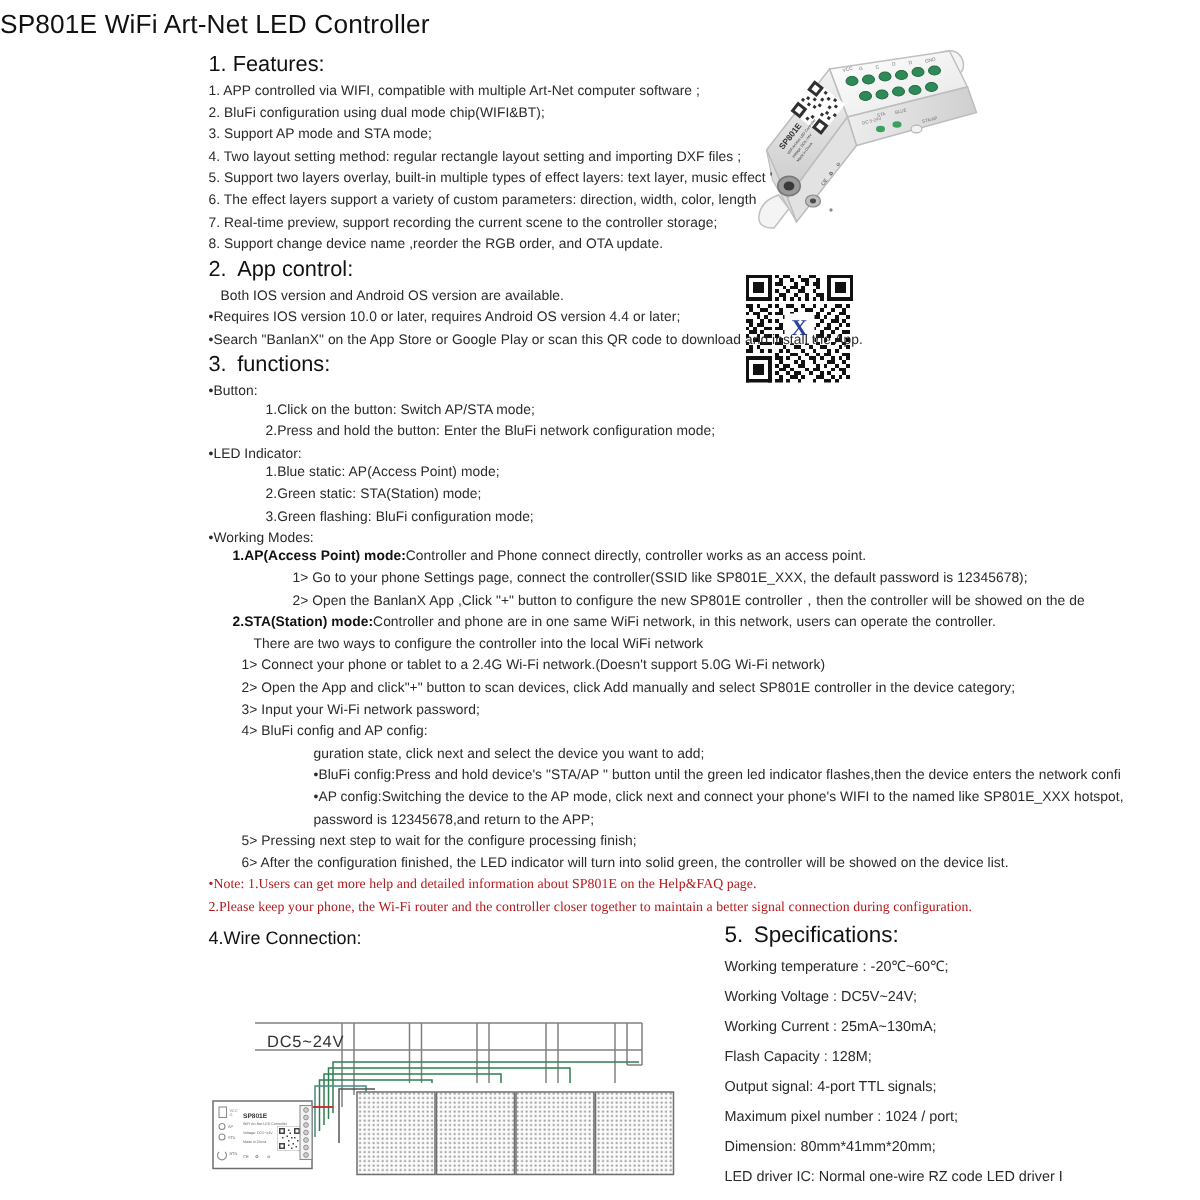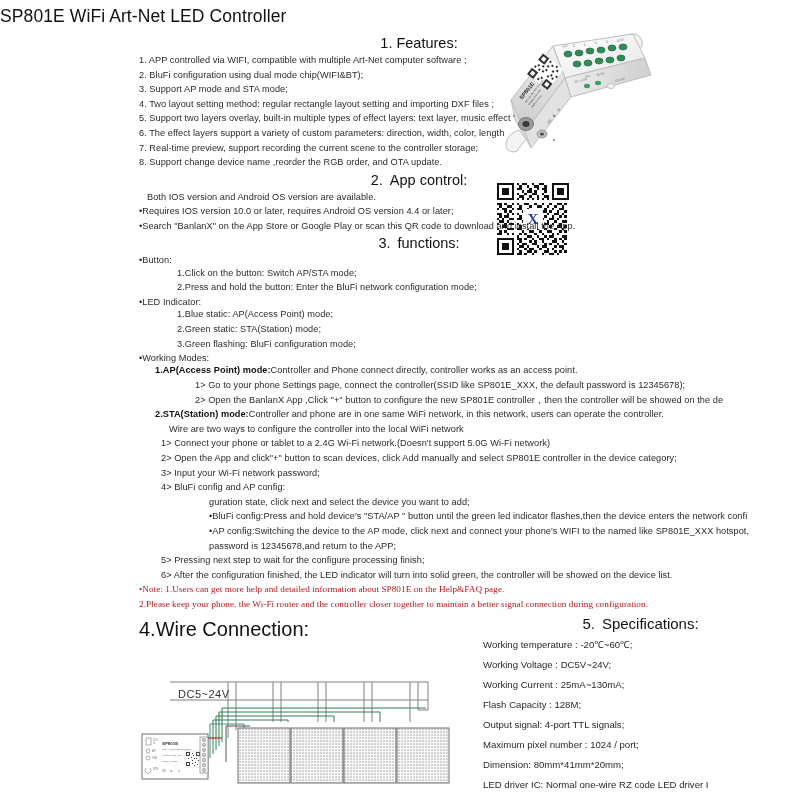--- a/index.html
+++ b/index.html
@@ -36,21 +36,20 @@
     position: absolute;
     left: 139px;
     top: 36px;
     width: 560px;
   }
   .sec-head {
     font-size: 14.5px;
     color: #111;
     margin: 0 0 4px 0;
     line-height: 1.1;
-    text-align: center;
   }
   .sec-head.indent-num span.num { margin-right: 7px; }
 
   .line {
     font-size: 9.2px;
     line-height: 1.0;
     color: #2a2a2a;
     margin: 0 0 5.4px 0;
     white-space: nowrap;
     letter-spacing: .05px;
@@ -101,21 +100,21 @@
     color: #2b3fa0;
     font-family: "Liberation Serif", serif;
     line-height: 1;
   }
 
   
   .sec4-head {
     position: absolute;
     left: 139px;
     top: 618px;
-    font-size: 20px;
+    font-size: 12px;
     color: #111;
   }
   .wire-diagram {
     position: absolute;
     left: 140px;
     top: 650px;
     width: 330px;
     height: 150px;
   }
 
@@ -501,21 +500,21 @@
     <div class="line ind2">2.Press and hold the button: Enter the BluFi network configuration mode;</div>
     <div class="line tight">•LED Indicator:</div>
     <div class="line ind2">1.Blue static: AP(Access Point) mode;</div>
     <div class="line ind2">2.Green static: STA(Station) mode;</div>
     <div class="line ind2">3.Green flashing: BluFi configuration mode;</div>
     <div class="line tight">•Working Modes:</div>
     <div class="line ind3"><b>1.AP(Access Point) mode:</b><span>Controller and Phone connect directly, controller works as an access point.</span></div>
     <div class="line ind4">1&gt; Go to your phone Settings page, connect the controller(SSID like SP801E_XXX, the default password is 12345678);</div>
     <div class="line ind4">2&gt; Open the BanlanX App ,Click "+" button to configure the new SP801E controller，then the controller will be showed on the de</div>
     <div class="line ind3"><b>2.STA(Station) mode:</b><span>Controller and phone are in one same WiFi network, in this network, users can operate the controller.</span></div>
-    <div class="line ind5">Wire are two ways to configure the controller into the local WiFi network</div>
+    <div class="line ind5">There are two ways to configure the controller into the local WiFi network</div>
     <div class="line ind7">1&gt;  Connect your phone or tablet to a 2.4G Wi-Fi network.(Doesn't support 5.0G Wi-Fi network)</div>
     <div class="line ind7">2&gt;       Open the App and click"+" button to scan devices, click Add manually and select SP801E controller in the device category;</div>
     <div class="line ind7">3&gt;       Input your Wi-Fi network password;</div>
     <div class="line ind7">4&gt;       BluFi config and AP config:</div>
     <div class="line ind6">guration state, click next and select the device you want to add;</div>
     <div class="line ind6">•BluFi config:Press and hold device's "STA/AP " button until the green led indicator flashes,then the device enters the network confi</div>
     <div class="line ind6">•AP config:Switching the device to the AP mode, click next and connect your phone's WIFI to the named like SP801E_XXX hotspot,</div>
     <div class="line ind6">password is 12345678,and return to the APP;</div>
     <div class="line ind7">5&gt;     Pressing next step to wait for the configure processing finish;</div>
     <div class="line ind7">6&gt;    After the configuration finished, the LED indicator will turn into solid green, the controller will be showed on the device list.</div>

